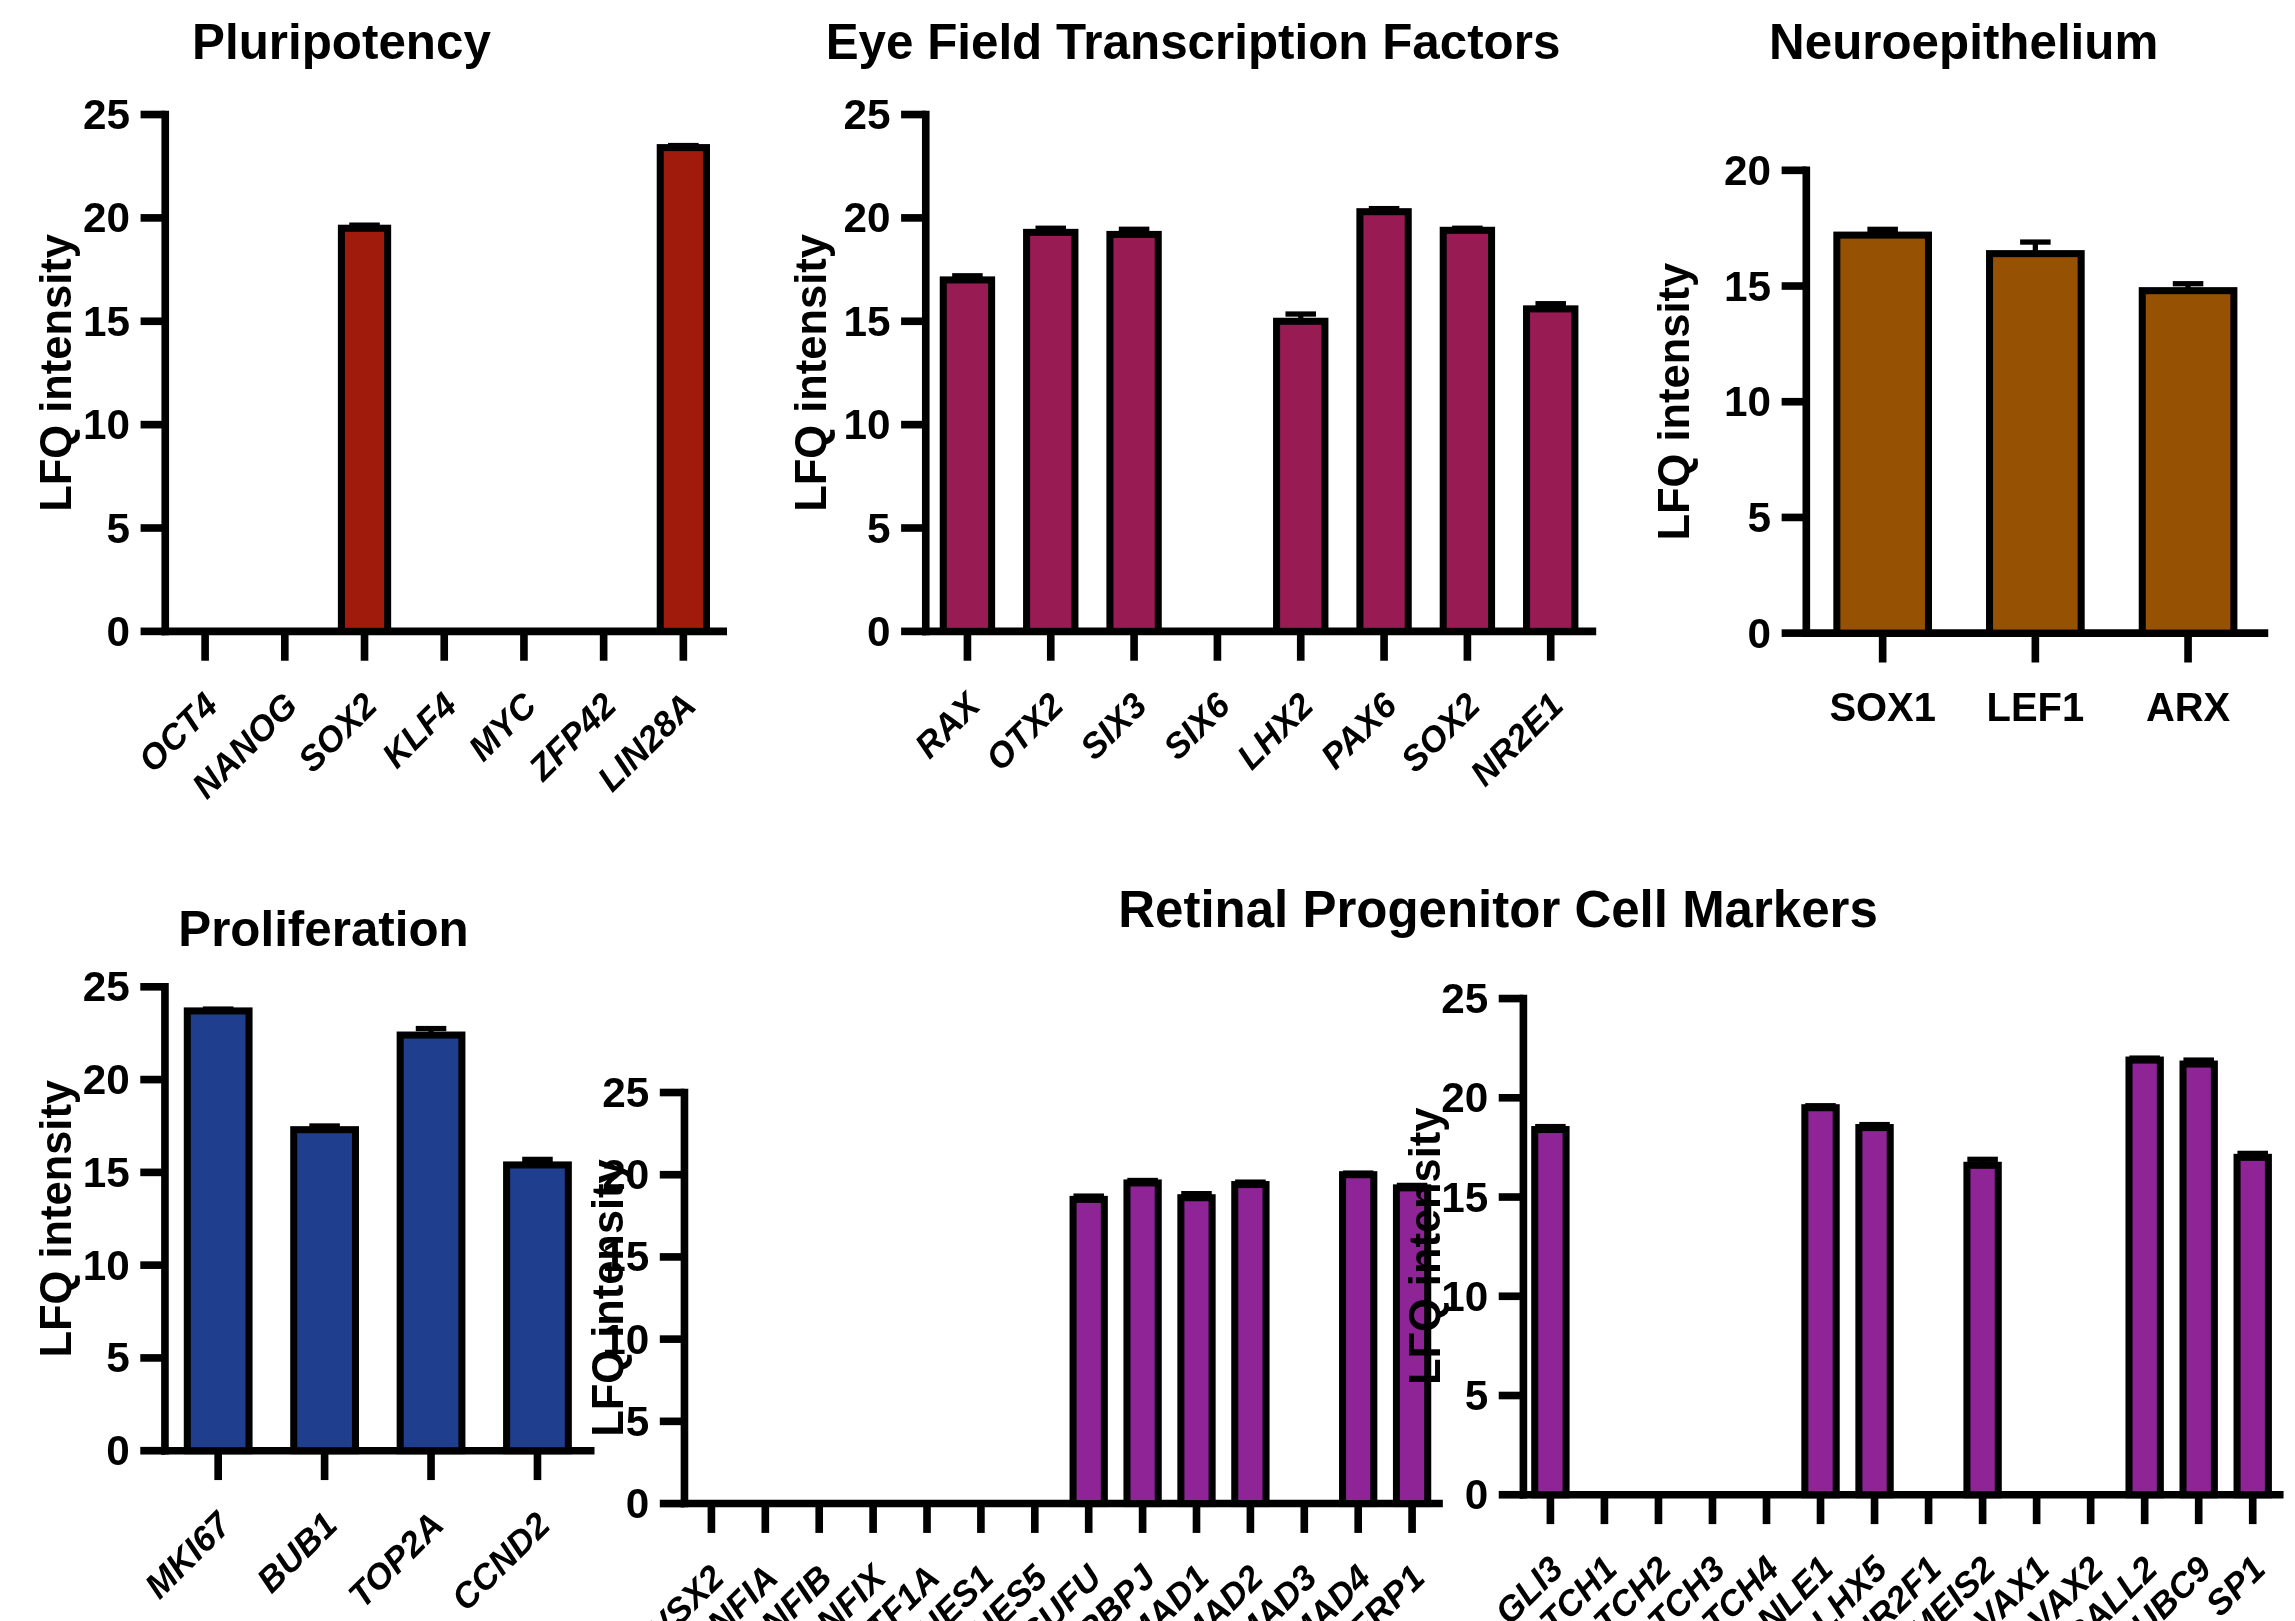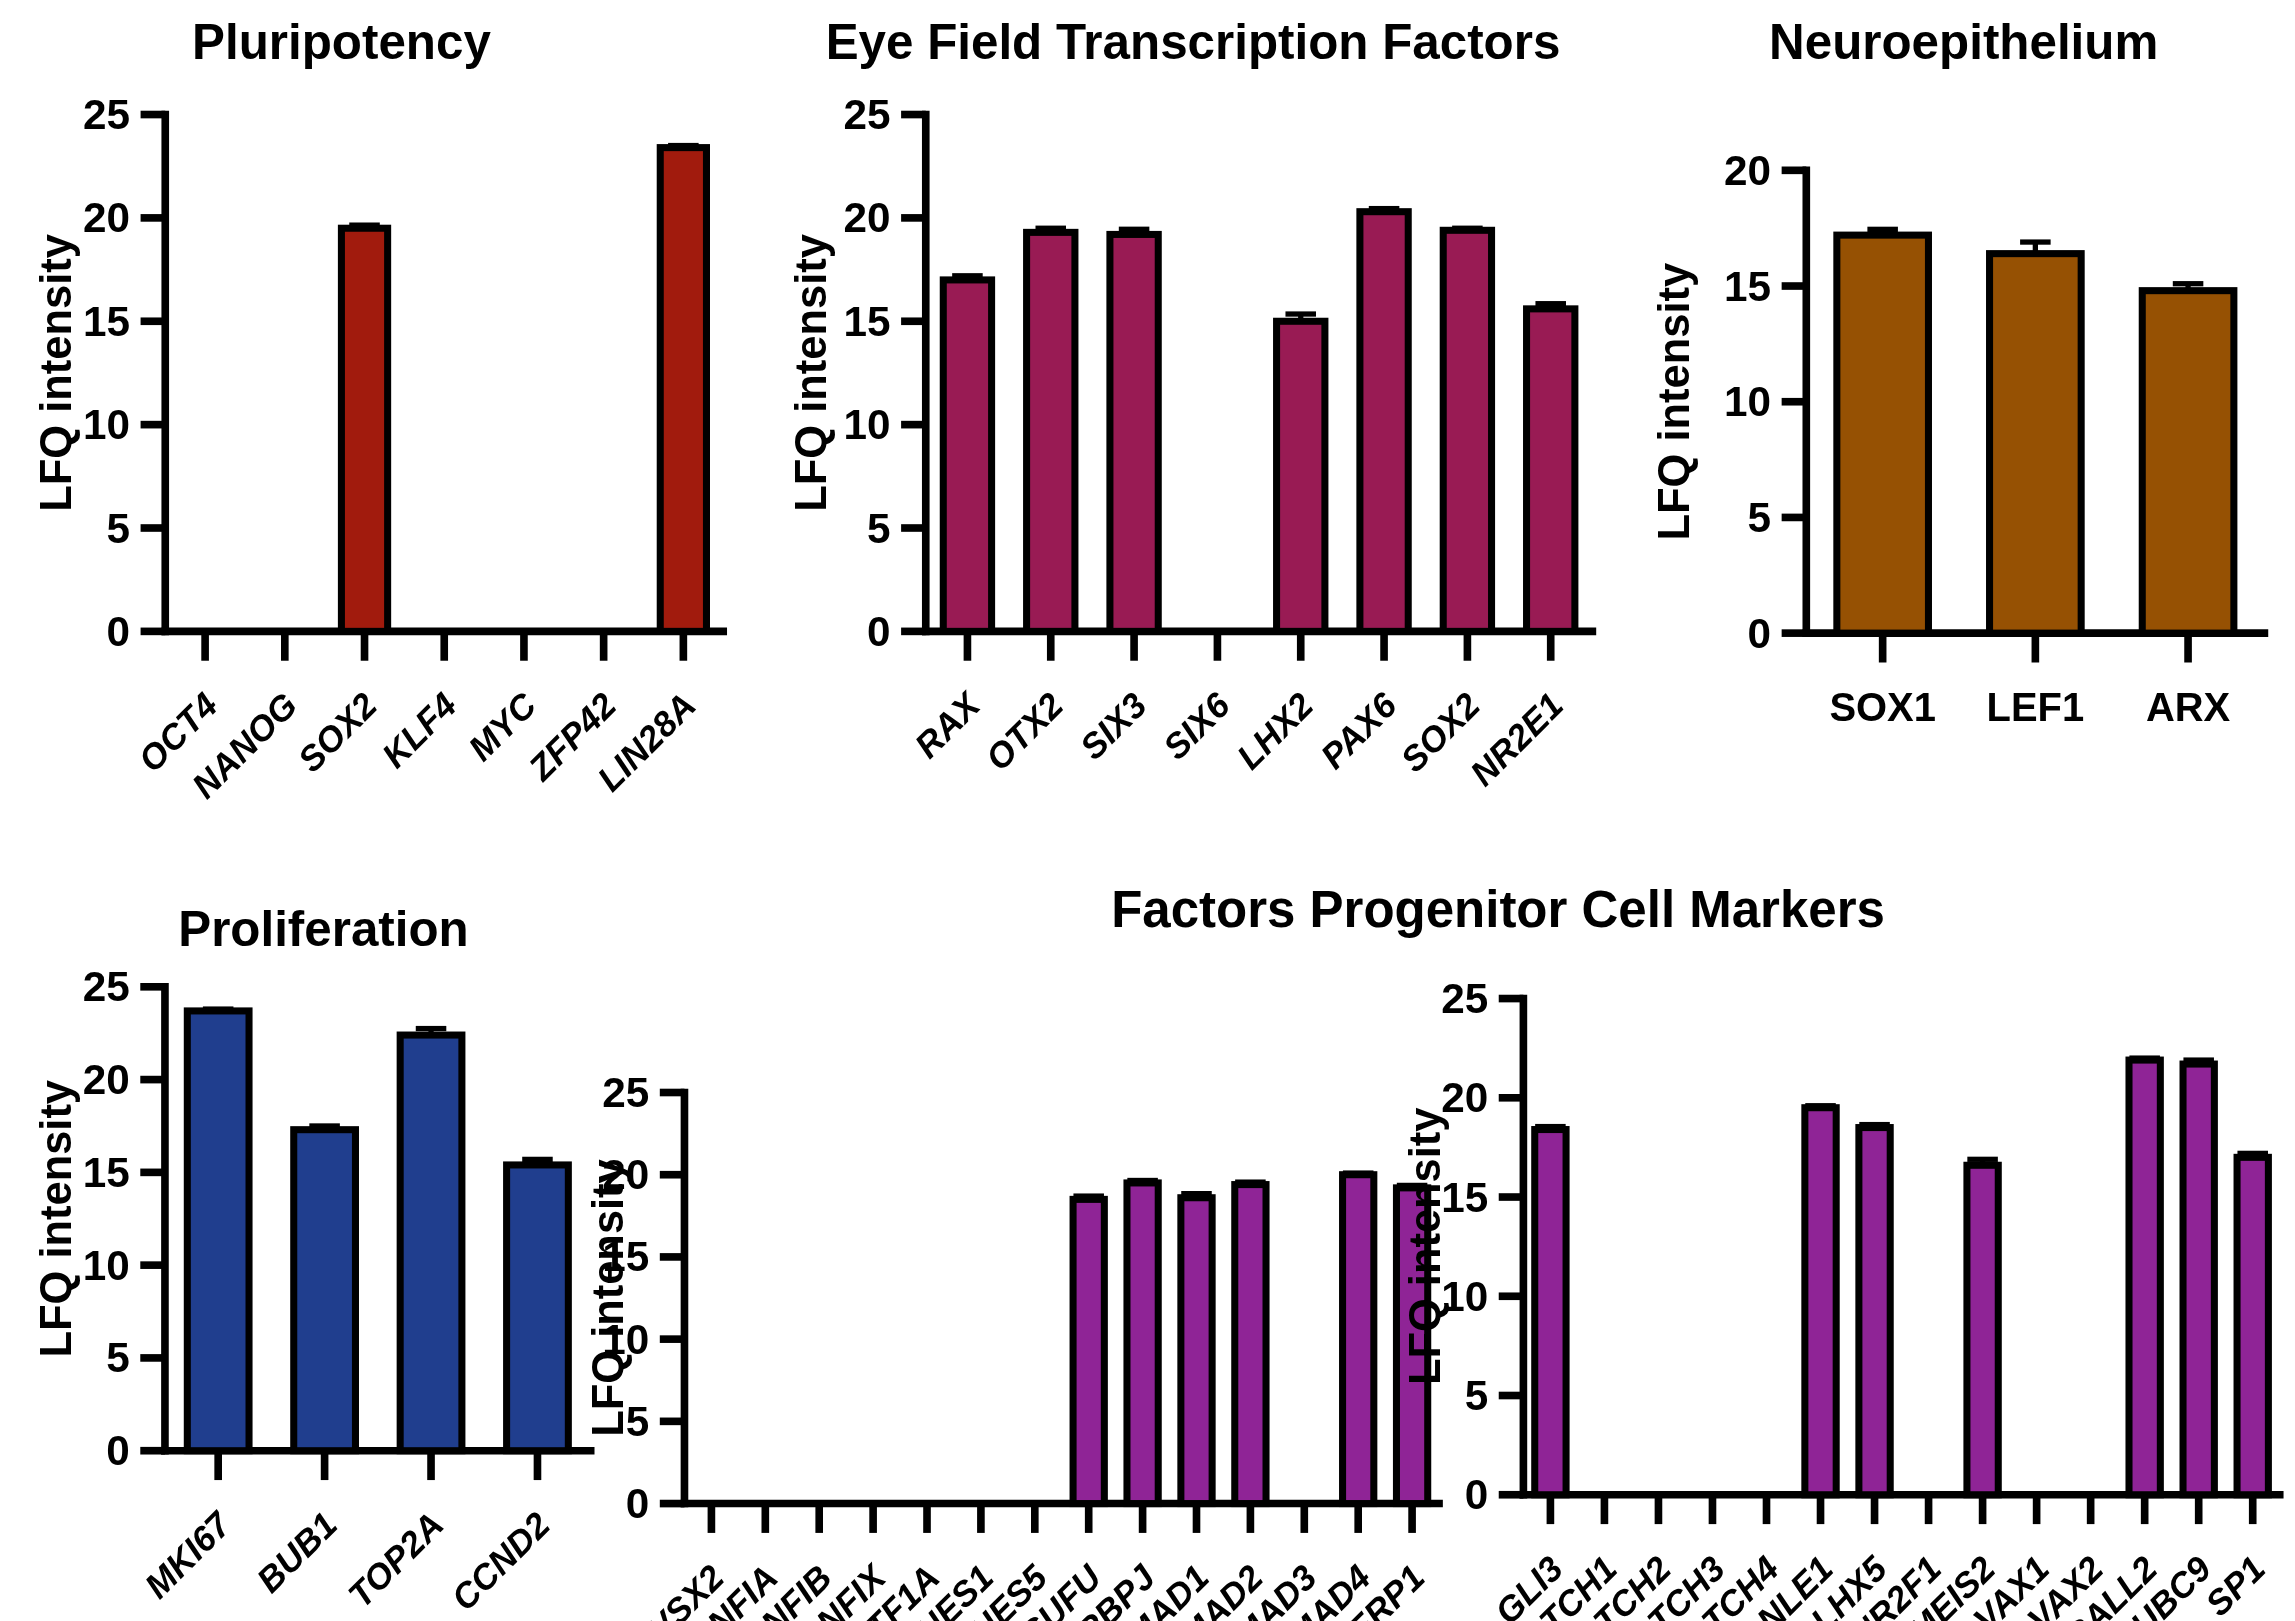--- a/index.html
+++ b/index.html
@@ -14,21 +14,21 @@
   .xcat.rot{font-style:italic;text-anchor:end;}
   .xcat.flat{text-anchor:middle;font-size:68px;}
   #shared-title{position:absolute;left:940px;top:880px;width:1116px;text-align:center;
                 font:700 51px "Liberation Sans",sans-serif;color:#000;}
 </style>
 </head>
 <body>
 
 <div id="figure">
 
-  <div id="shared-title">Factors Progenitor Cell Markers</div>
+  <div id="shared-title">Retinal Progenitor Cell Markers</div>
 
   <svg class="chart" style="left:23.5px;top:0px" width="723" height="834" viewBox="0 0 1230 1420">
     <text class="title" x="540" y="100">Pluripotency</text>
     <text class="ylab" x="80" y="635" transform="rotate(-90 80 635)">LFQ intensity</text>
     <g class="plot">
         <line x1="240" y1="195" x2="240" y2="1075" stroke="#000" stroke-width="13" stroke-linecap="square"></line>
         <line x1="240" y1="1075" x2="1190" y2="1075" stroke="#000" stroke-width="13" stroke-linecap="square"></line>
         <line x1="198" y1="1075" x2="240" y2="1075" stroke="#000" stroke-width="13"></line>
         <text x="180" y="1075" class="ytick-label" dominant-baseline="central">0</text>
         <line x1="198" y1="899" x2="240" y2="899" stroke="#000" stroke-width="13"></line>

